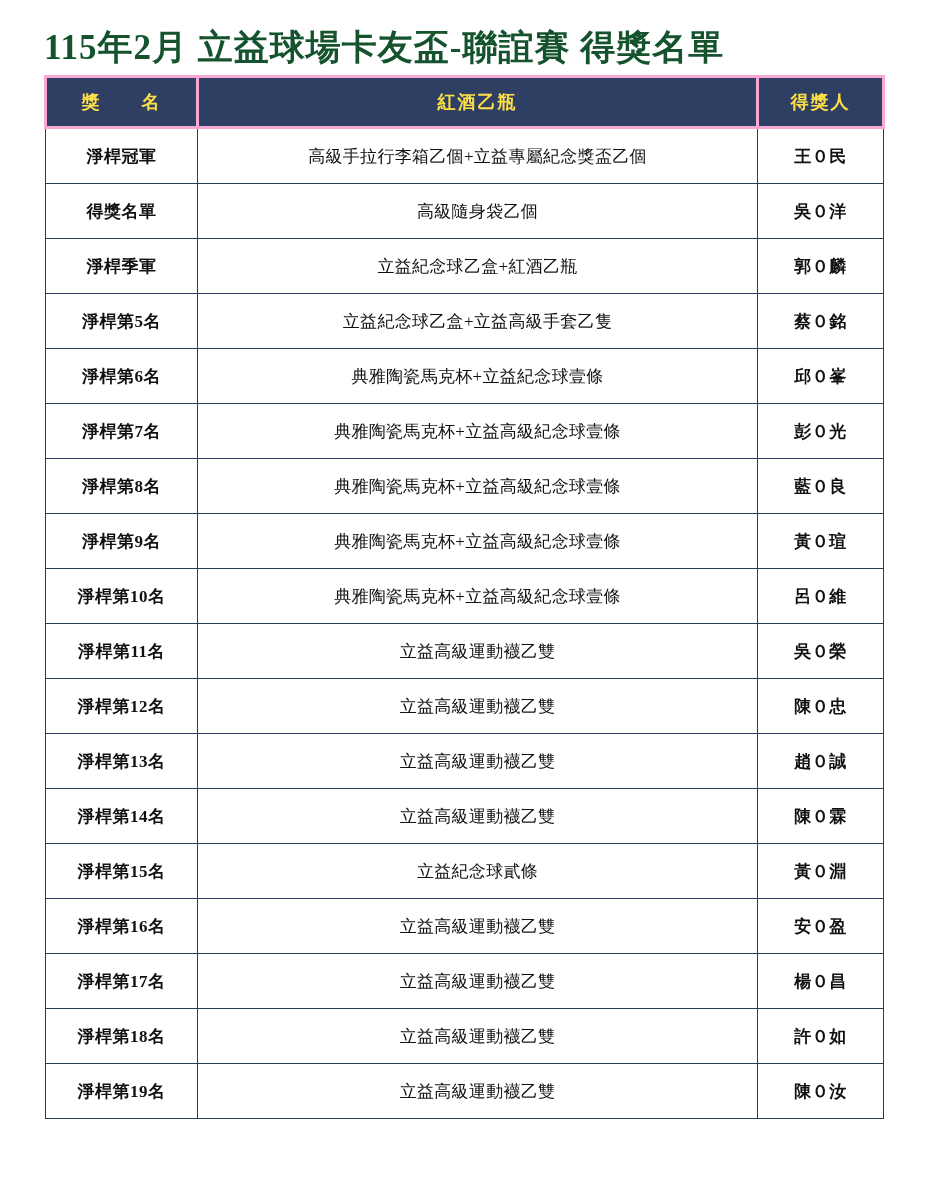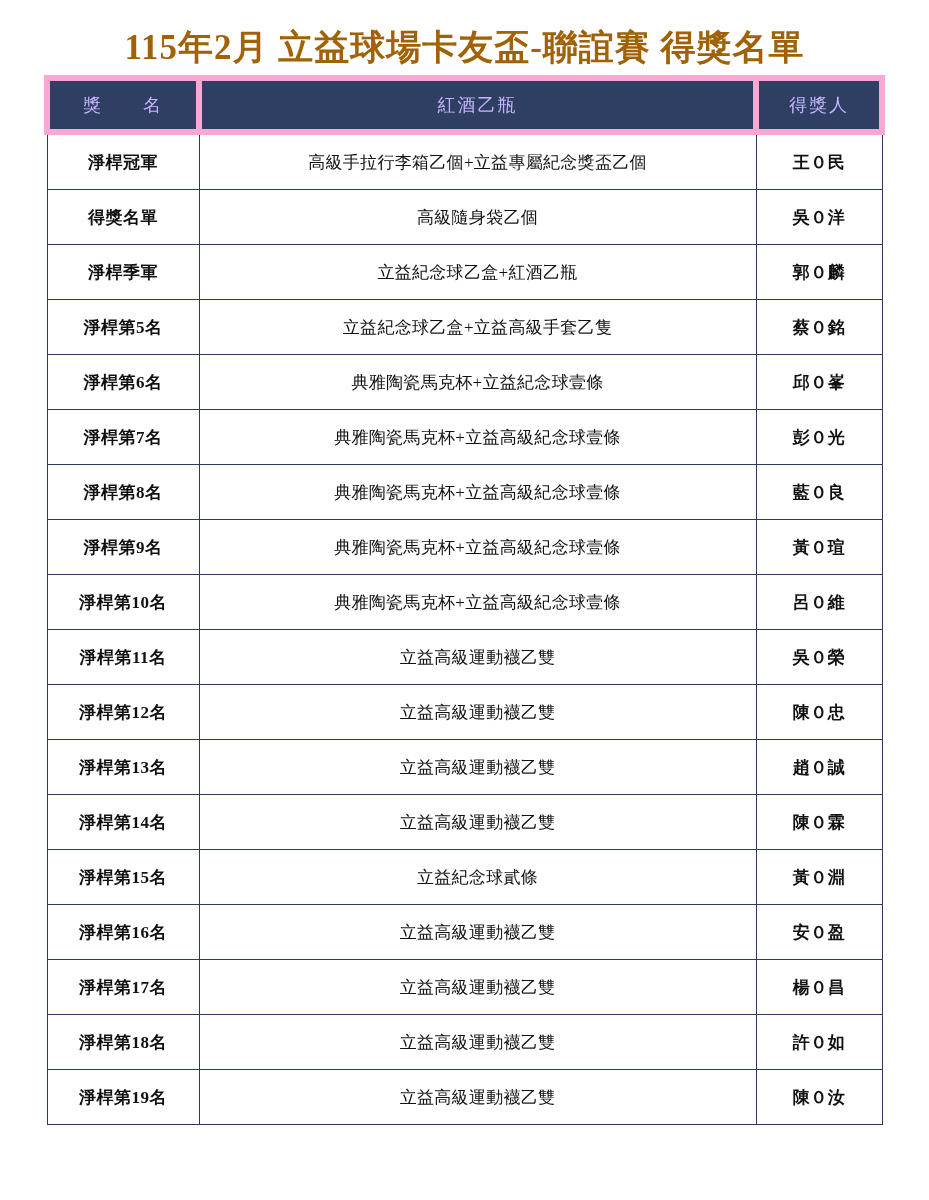--- a/index.html
+++ b/index.html
@@ -12,26 +12,25 @@
     min-height: 1200px;
     font-family: "Liberation Serif", "DejaVu Serif", serif;
     color: #111111;
   }
   .page {
     width: 929px;
     box-sizing: border-box;
     padding: 14px 44px 10px 44px;
   }
   .doc-title {
-    text-align: center;
     font-family: "Liberation Serif", "DejaVu Serif", serif;
     font-weight: bold;
     font-size: 35px;
     letter-spacing: 1px;
-    color: #a16207;
+    color: #14532d;
     margin: 10px 0 4px 0;
     white-space: nowrap;
   }
   .doc-subtitle {
     text-align: right;
     font-size: 17px;
     font-weight: bold;
     color: #111111;
     margin: 8px 46px 10px 0;
     font-family: "Liberation Serif", "DejaVu Serif", serif;
@@ -43,26 +42,26 @@
   }
   table.award-table th,
   table.award-table td {
     border: 1px solid #2b3a5c;
     text-align: center;
     vertical-align: middle;
     font-family: "Liberation Serif", "DejaVu Serif", serif;
   }
   table.award-table thead th {
     background: #2f3e63;
-    color: #c4b5fd;
+    color: #fde047;
     font-size: 18px;
-    font-weight: normal;
+    font-weight: bold;
     height: 46px;
     letter-spacing: 2px;
-    border: 6px solid #f9a8d4;
+    border: 3px solid #f9a8d4;
   }
   table.award-table tbody td {
     height: 52px;
     font-size: 17px;
     color: #111111;
     background: #ffffff;
   }
   .col-rank { width: 152px; }
   .col-prize { width: auto; }
   .col-winner { width: 126px; }

